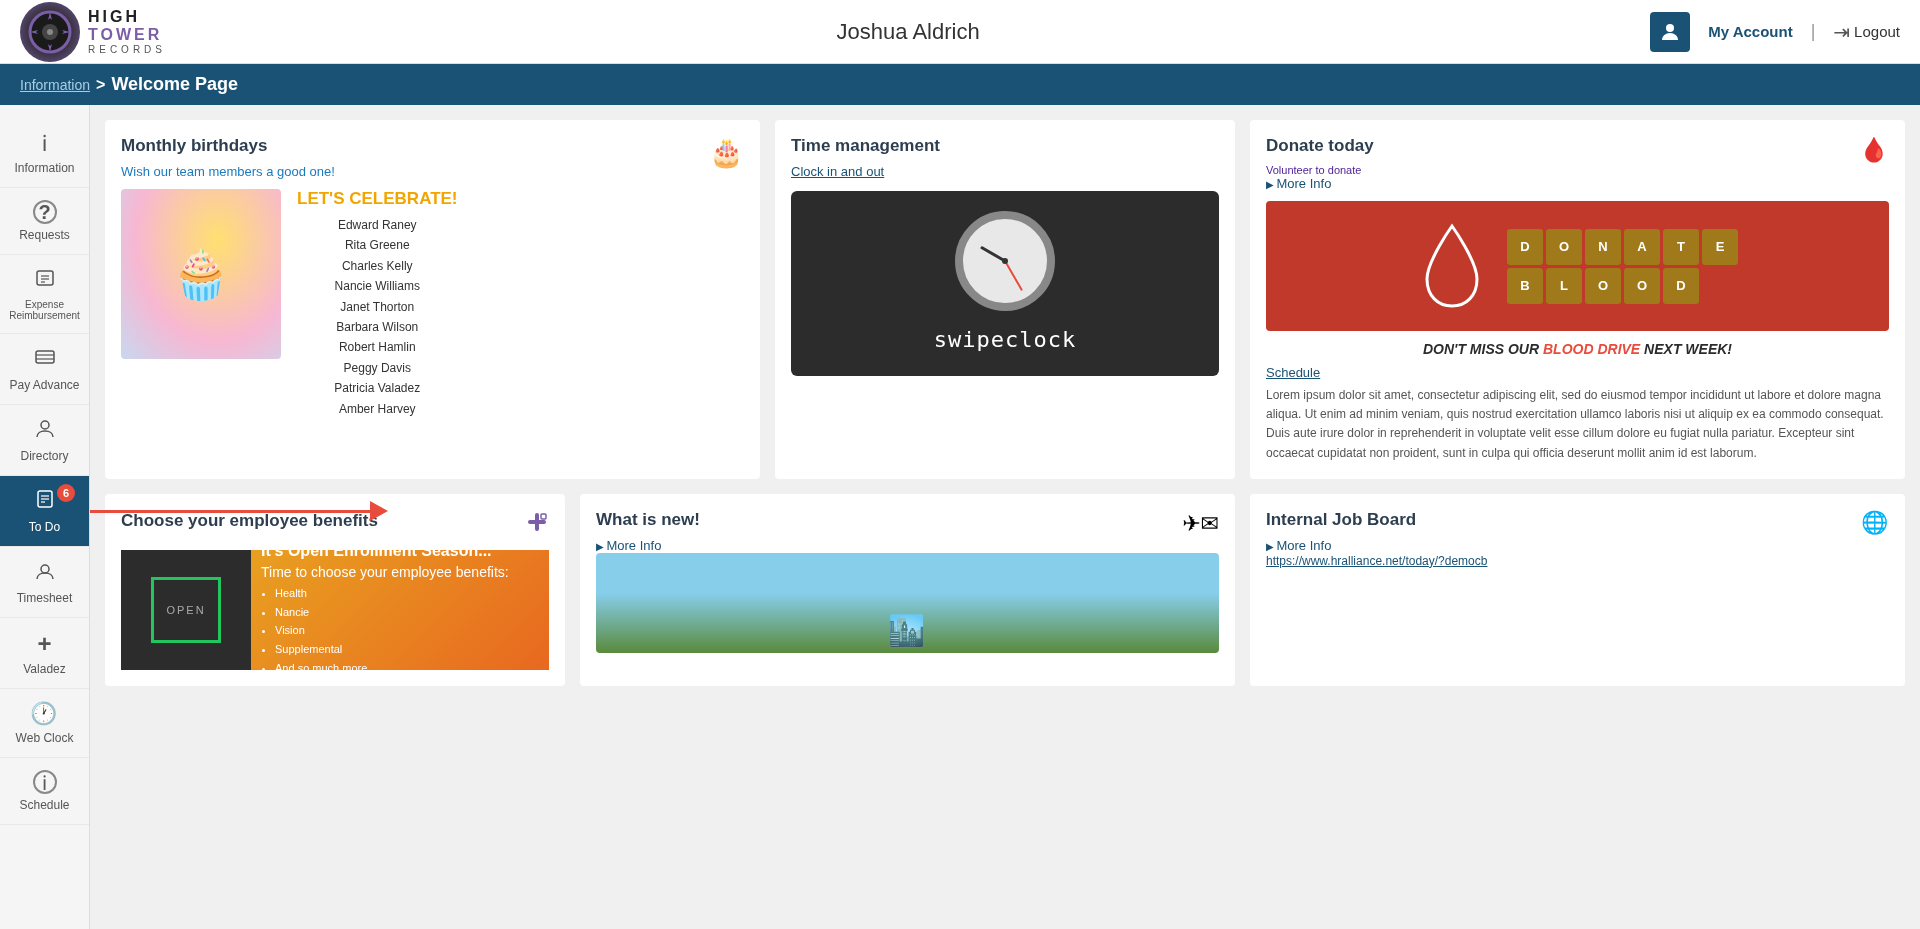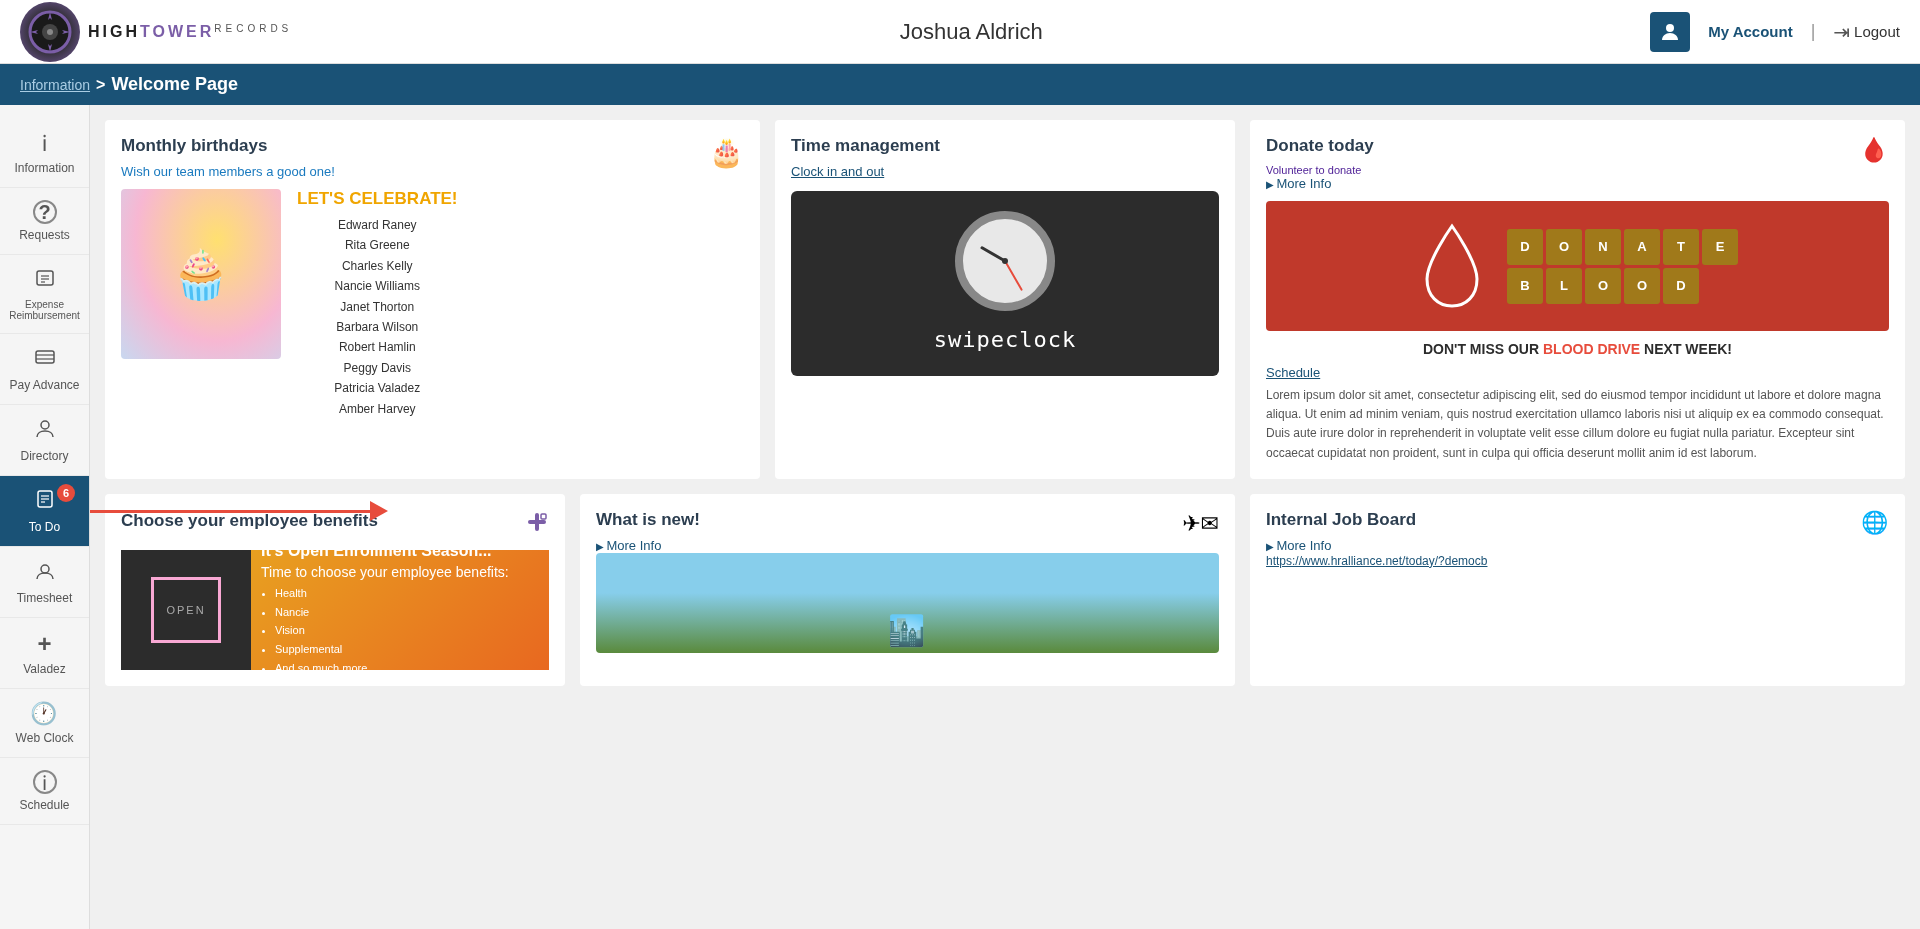--- a/index.html
+++ b/index.html
@@ -11,21 +11,21 @@
       background: #fff; border-bottom: 1px solid #ddd;
       padding: 0 20px; height: 64px;
     }
     #header-logo { display: flex; align-items: center; gap: 8px; }
     #header-logo .logo-graphic {
       width: 60px; height: 60px;
       background: radial-gradient(circle, #2a2a2a 40%, #7b5ea7 100%);
       border-radius: 50%; display: flex; align-items: center; justify-content: center;
       font-size: 22px; color: #fff; font-weight: bold;
     }
-    #header-logo .logo-text { display: flex; line-height: 1.1; }
+    #header-logo .logo-text { display: flex; flex-direction: column; line-height: 1.1; }
     #header-logo .logo-text span:nth-child(1) { font-size: 18px; font-weight: 900; color: #222; letter-spacing: 2px; }
     #header-logo .logo-text span:nth-child(2) { font-size: 14px; font-weight: 700; color: #7b5ea7; }
     #header-logo .logo-text span:nth-child(3) { font-size: 11px; color: #555; letter-spacing: 3px; }
     #header-title { font-size: 22px; color: #333; font-weight: normal; }
     #header-user { display: flex; align-items: center; gap: 18px; }
     #header-user .user-icon {
       width: 40px; height: 40px; background: #1a5276; border-radius: 4px;
       display: flex; align-items: center; justify-content: center; color: #fff; font-size: 20px;
     }
     #header-user .my-account { color: #1a5276; font-size: 15px; font-weight: bold; text-decoration: none; cursor: pointer; }
@@ -125,21 +125,21 @@
     .donate-header { display: flex; justify-content: space-between; align-items: flex-start; }
     .donate-subtitle { color: #4c1d95; font-size: 11px; cursor: pointer; }
     .donate-img {
       width: 100%; height: 130px; background: #c0392b;
       border-radius: 4px; display: flex; align-items: center; justify-content: center;
       margin: 10px 0; overflow: hidden; position: relative;
     }
     .donate-img-content {
       display: flex; align-items: center; justify-content: center; gap: 20px;
     }
-    .donate-cta { font-size: 14px; font-weight: bold; color: #2c2c2c; text-align: center; margin: 8px 0; }
+    .donate-cta { font-size: 14px; font-weight: bold; color: #2c2c2c; text-align: center; margin: 8px 0; font-style: italic; }
     .donate-cta .blood-drive { color: #e74c3c; }
     .donate-sched { color: #1a5276; font-size: 13px; cursor: pointer; text-decoration: underline; margin-bottom: 6px; }
     .donate-lorem { font-size: 12px; color: #555; line-height: 1.6; }
     .donate-drop-icon { font-size: 24px; color: #e74c3c; }
 
     
     .benefits-header { display: flex; justify-content: space-between; align-items: center; }
     .benefits-img {
       margin-top: 10px; display: flex; gap: 0; height: 120px;
     }
@@ -426,21 +426,21 @@
           <span class="benefits-icon">
             <svg width="24" height="24" viewBox="0 0 24 24" fill="#7b5ea7">
               <rect x="10" y="3" width="4" height="18" rx="2"></rect>
               <rect x="3" y="10" width="18" height="4" rx="2"></rect>
               <rect x="16" y="4" width="5" height="5" rx="1" fill="none" stroke="#7b5ea7" stroke-width="1.5"></rect>
             </svg>
           </span>
         </div>
         <div class="benefits-img">
           <div class="benefits-img-dark">
-            <div style="border:3px solid #f9a8d4;padding:24px 12px;text-align:center;">
+            <div style="border:3px solid #22c55e;padding:24px 12px;text-align:center;">
               <div style="font-size:11px;color:#aaa;letter-spacing:2px;">OPEN</div>
             </div>
           </div>
           <div class="benefits-img-content">
             <div class="benefits-season">It's Open Enrollment Season...</div>
             <div class="benefits-time">Time to choose your employee benefits:</div>
             <ul class="benefits-list">
               <li>Health</li>
               <li>Nancie</li>
               <li>Vision</li>

